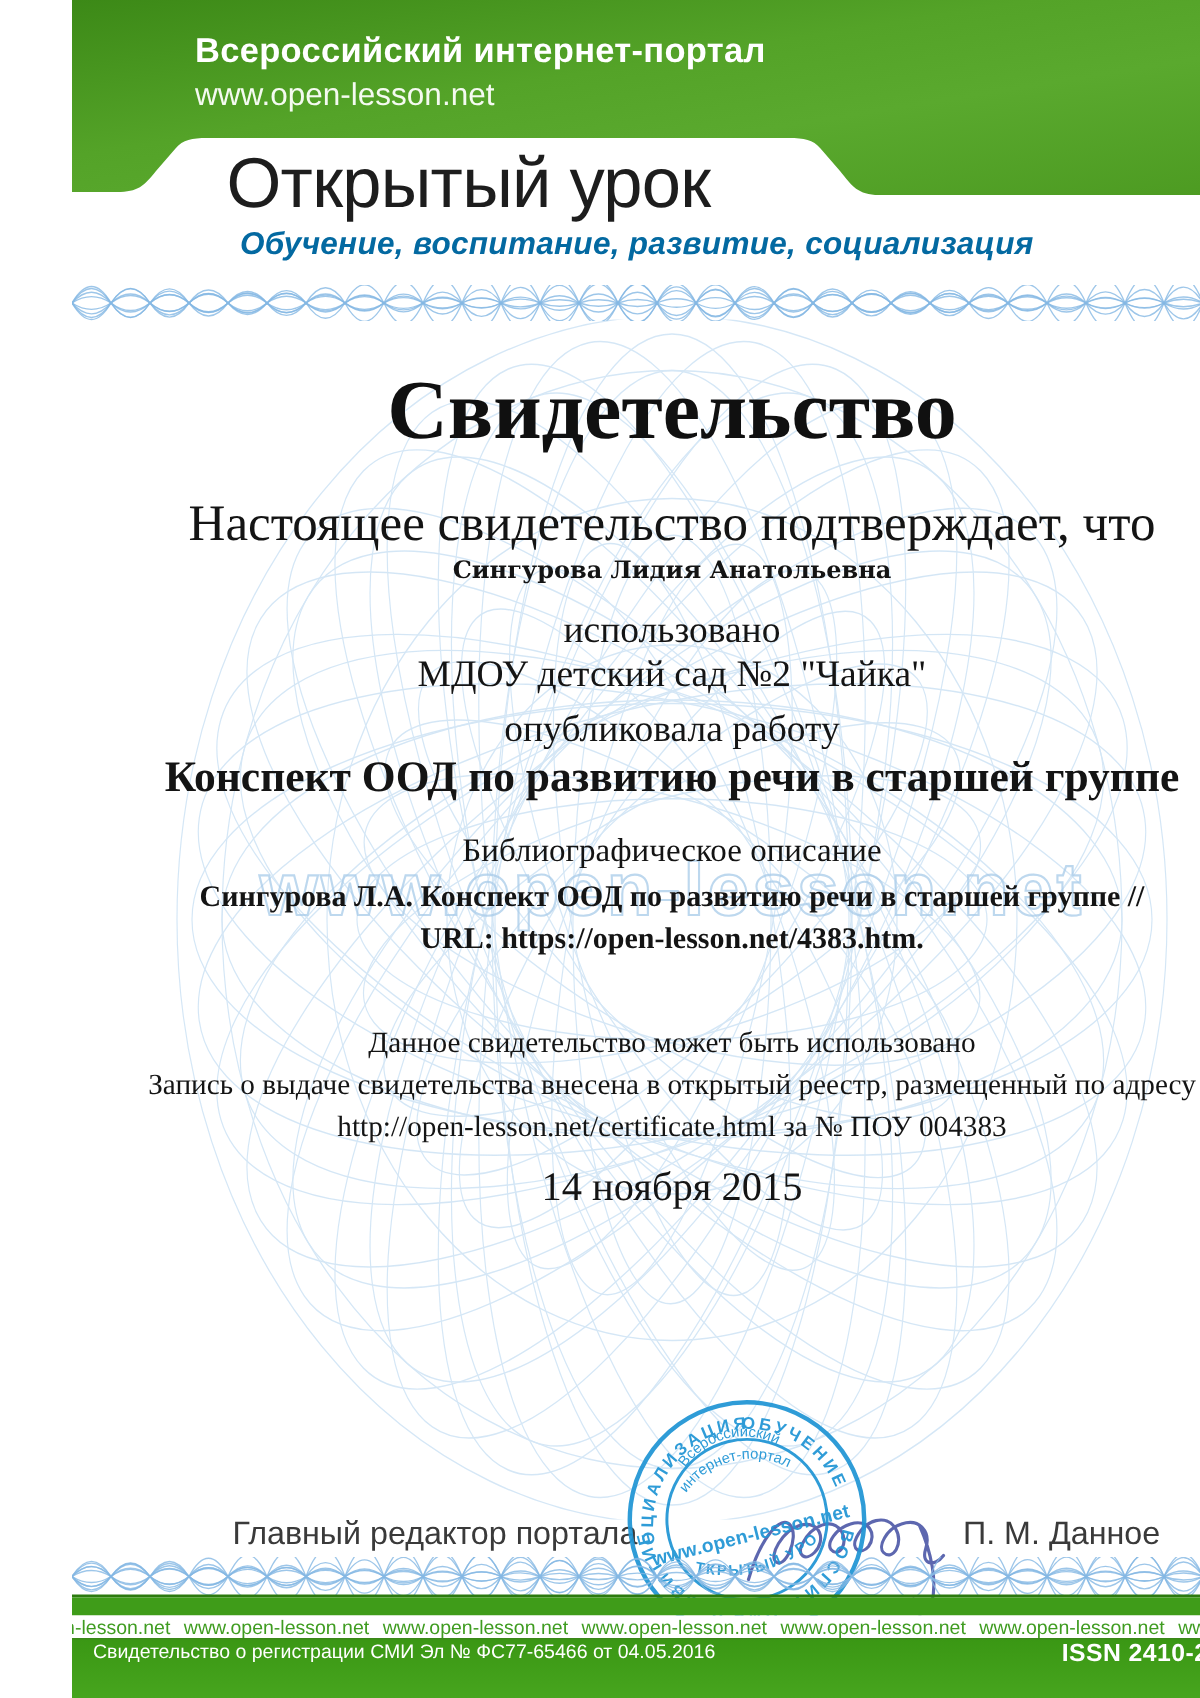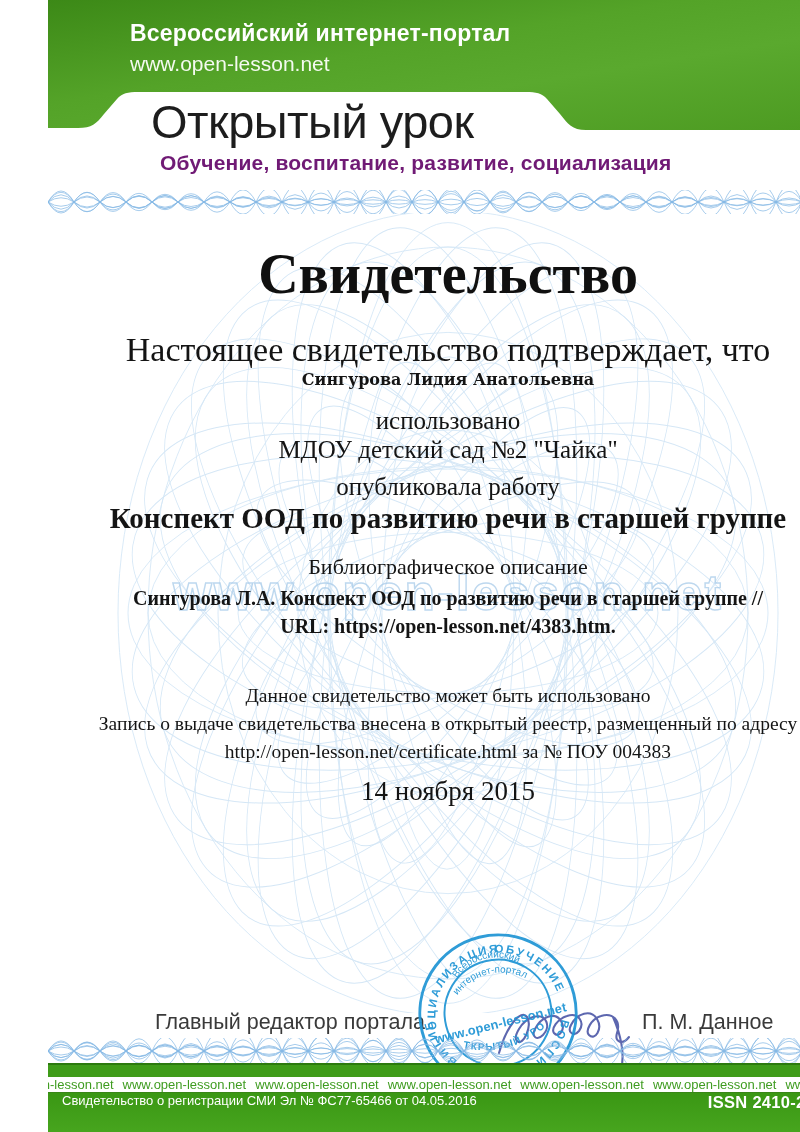--- a/index.html
+++ b/index.html
@@ -4,21 +4,21 @@
 <style>
   html,body{margin:0;padding:0;background:#ffffff;}
   .page{position:relative;width:800px;height:1132px;background:#ffffff;overflow:hidden;
         font-family:"Liberation Sans",sans-serif;margin-left:48px;}
 
   
   .hdr-shape{position:absolute;left:0;top:0;width:800px;height:132px;display:block;}
   .portal-title{position:absolute;left:82px;top:20px;color:#ffffff;font-size:23px;font-weight:700;letter-spacing:.2px;}
   .portal-url{position:absolute;left:82px;top:52px;color:#f4faf0;font-size:21px;font-weight:400;}
   .site-name{position:absolute;left:103px;top:94px;color:#1d1d1d;font-size:47px;font-weight:500;letter-spacing:-.5px;}
-  .tagline{position:absolute;left:112px;top:151px;color:#701a75;font-size:21px;font-weight:700;letter-spacing:.2px;}
+  .tagline{position:absolute;left:112px;top:151px;color:#0369a1;font-size:21px;font-style:italic;font-weight:700;letter-spacing:.2px;}
 
   
   .band{position:absolute;left:0;width:800px;display:block;pointer-events:none;}
   #band-top{top:190px;height:24px;}
   #band-bottom{top:1038px;height:26px;}
   #rosette{position:absolute;left:60px;top:213px;width:680px;height:800px;pointer-events:none;}
   .watermark{position:absolute;left:0;top:556px;width:800px;height:80px;pointer-events:none;}
 
   
   .ct{position:absolute;left:0;right:0;text-align:center;color:#141414;

